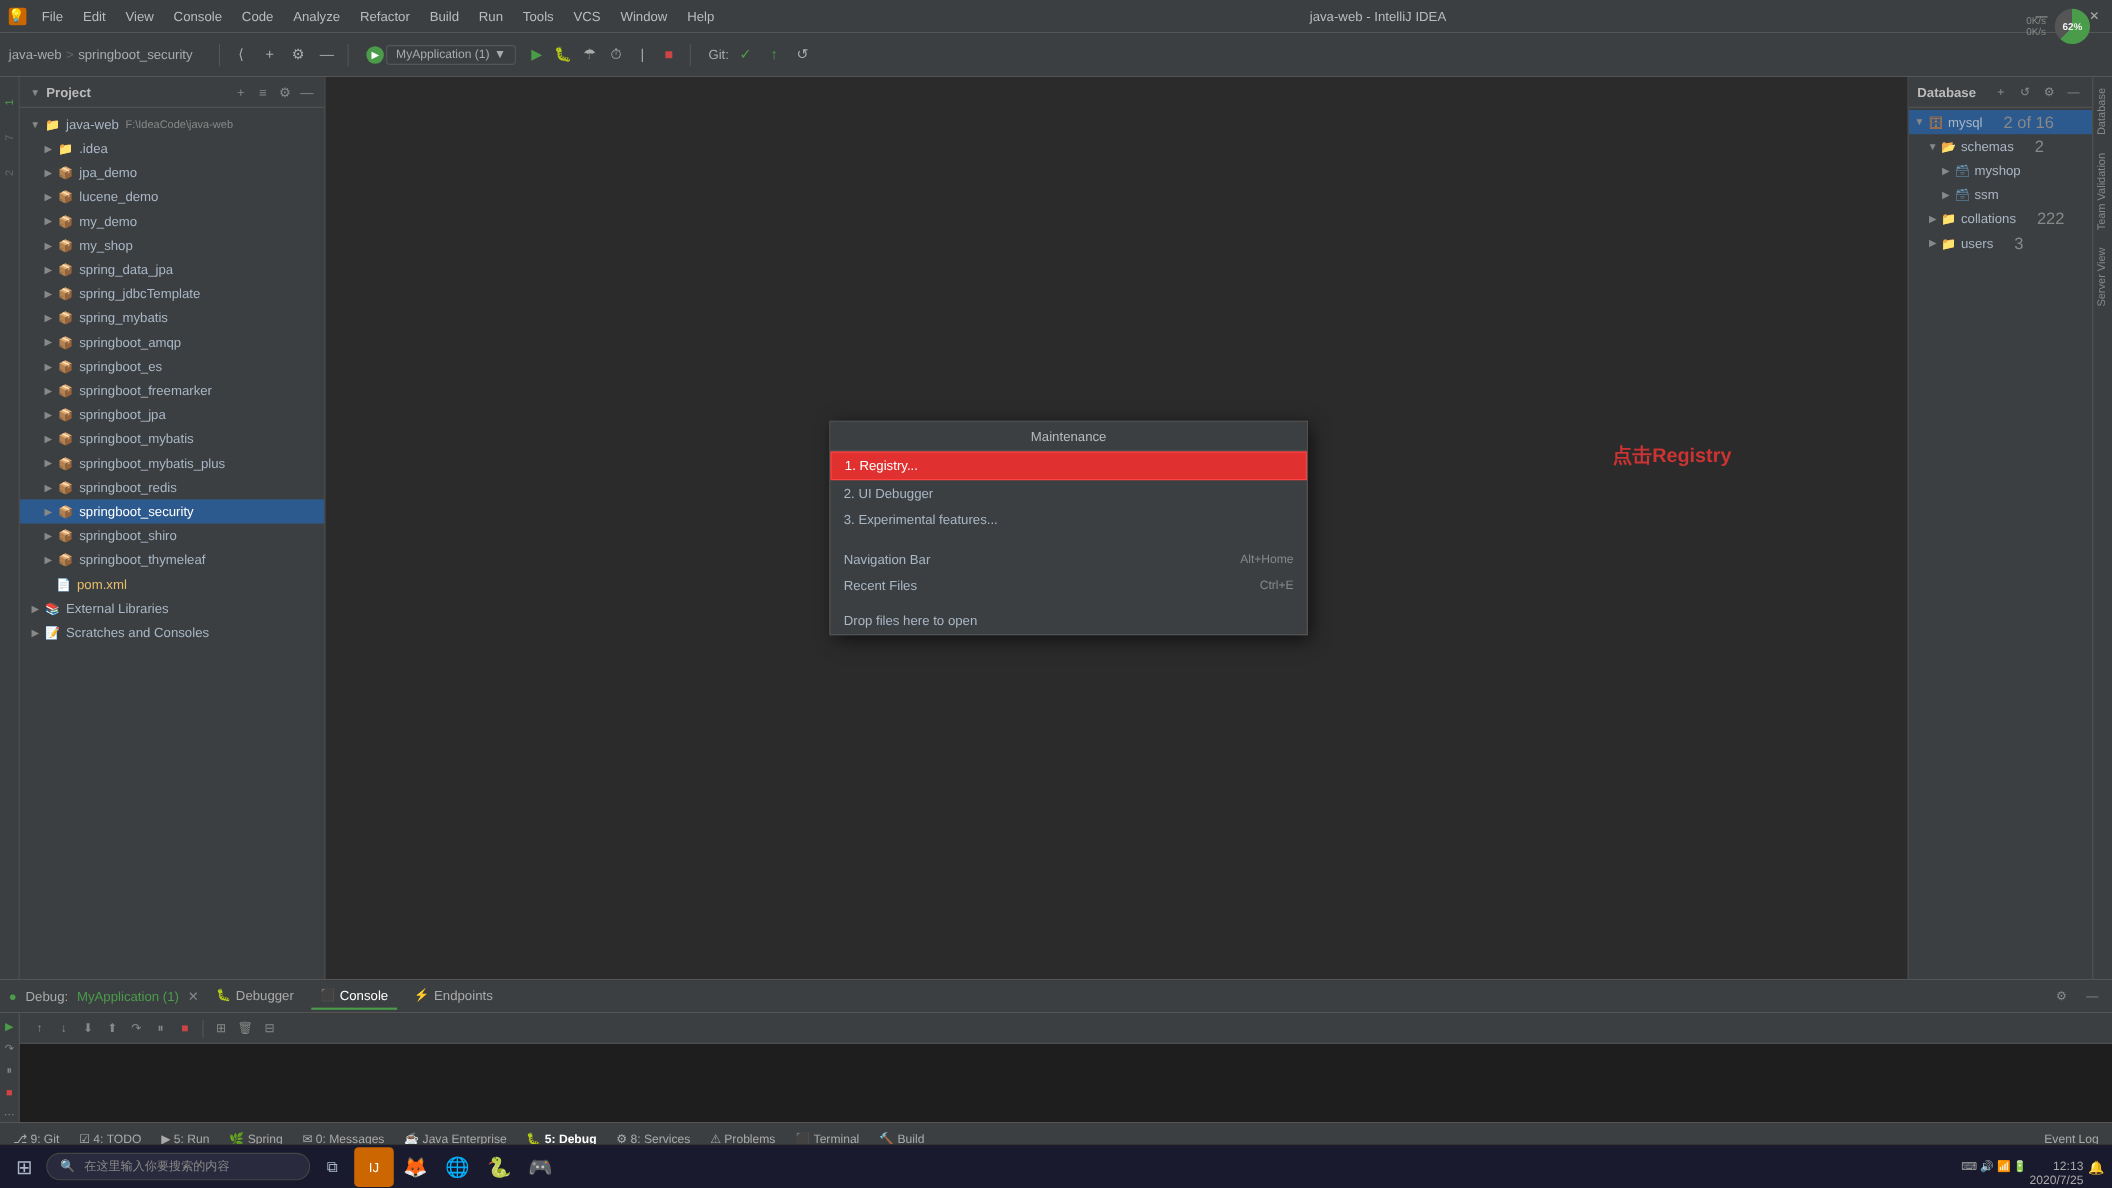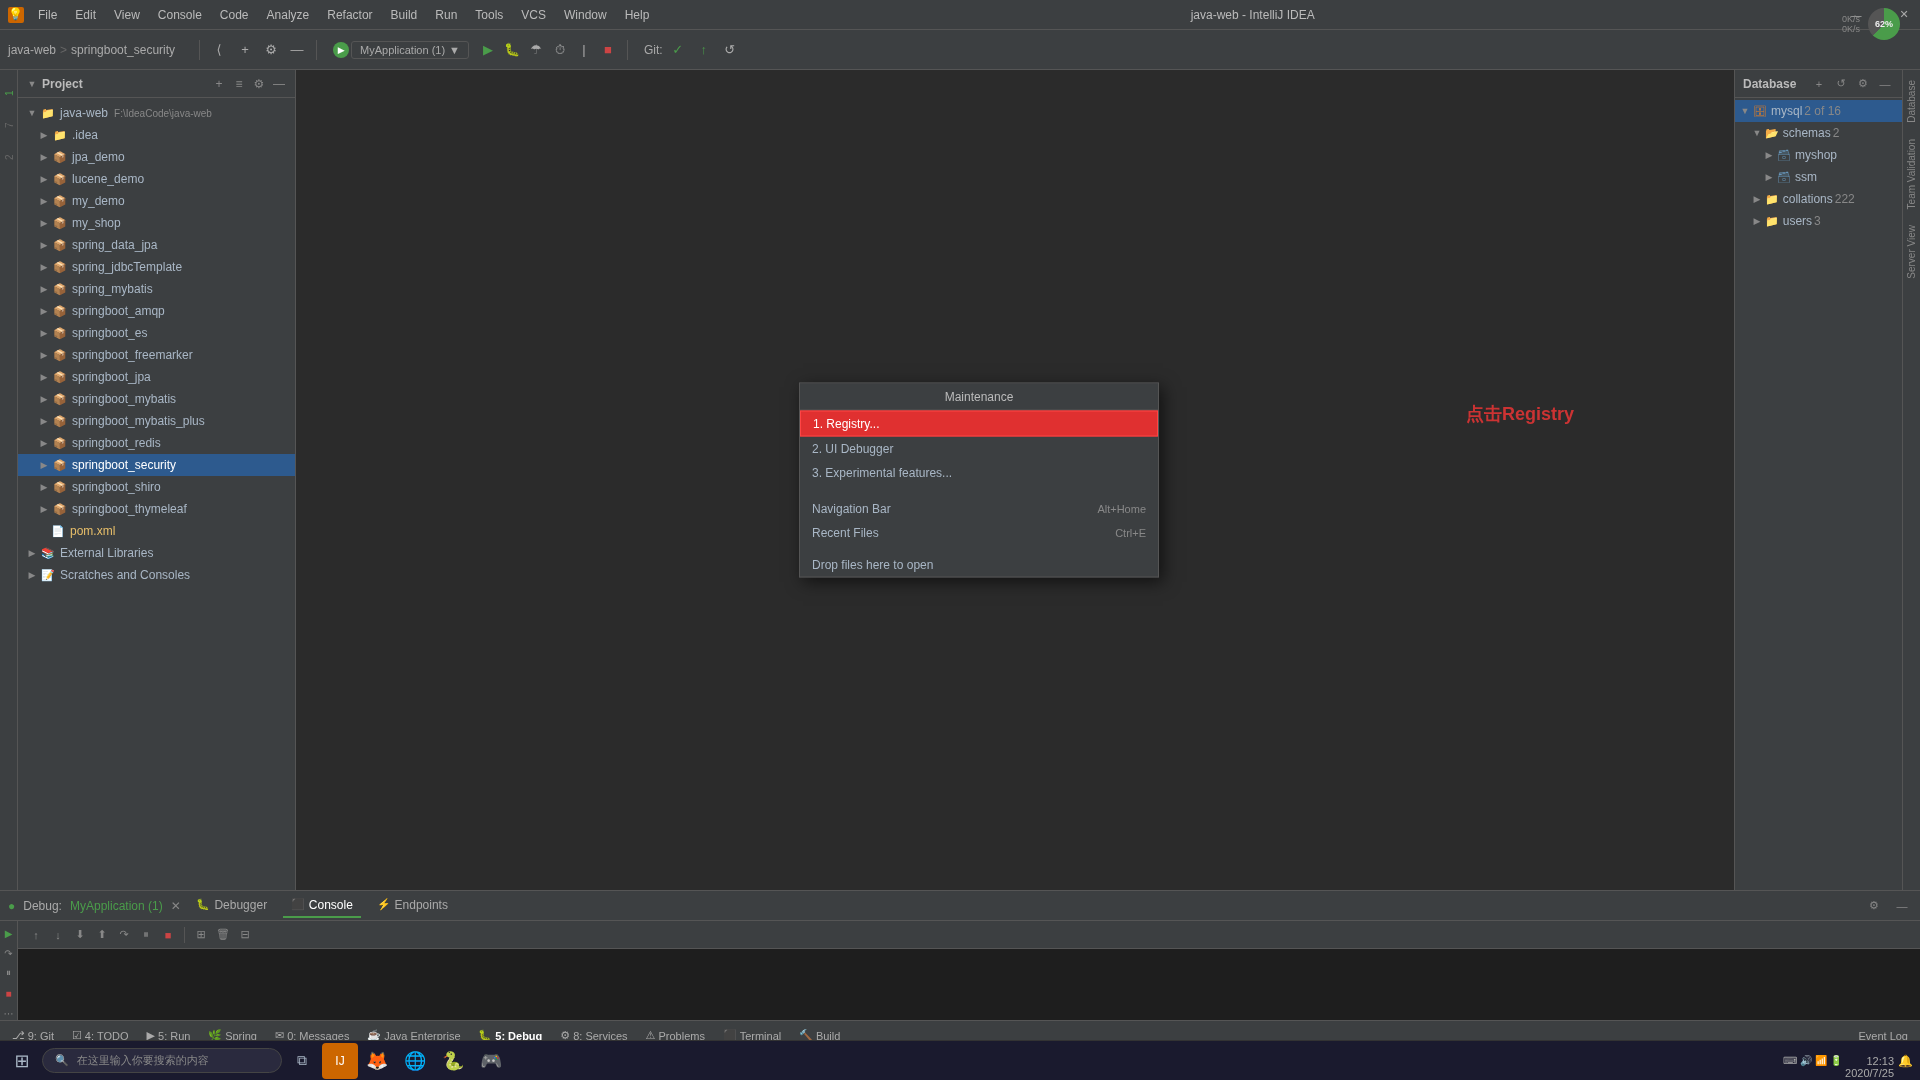--- a/index.html
+++ b/index.html
@@ -248,21 +248,21 @@
       background: #2b2b2b;
       position: relative;
       display: flex;
       align-items: center;
       justify-content: center;
     }
 
     
     #maintenance-dialog {
       position: absolute;
-      width: 360px;
+      width: 435px;
       background: #3c3f41;
       border: 1px solid #555;
       box-shadow: 4px 4px 16px rgba(0,0,0,0.6);
       z-index: 100;
       top: 50%;
       left: 50%;
       transform: translate(-60%, -50%);
     }
     #maintenance-title {
       text-align: center;
@@ -346,21 +346,21 @@
       cursor: pointer;
       font-size: 12px;
       color: #a9b7c6;
       gap: 2px;
     }
     .db-tree-item.selected { background: #2d5a8e; }
     .db-indent-1 { padding-left: 4px; }
     .db-indent-2 { padding-left: 16px; }
     .db-indent-3 { padding-left: 28px; }
     .db-icon { font-size: 11px; margin-right: 2px; }
-    .db-count { color: #888; font-size: 12px; margin-left: 0; }
+    .db-count { color: #888; font-size: 15px; margin-left: 17px; }
 
     
     #right-side-tabs {
       width: 18px;
       background: #3c3f41;
       border-left: 1px solid #555;
       display: flex;
       flex-direction: column;
       align-items: center;
       padding-top: 4px;

